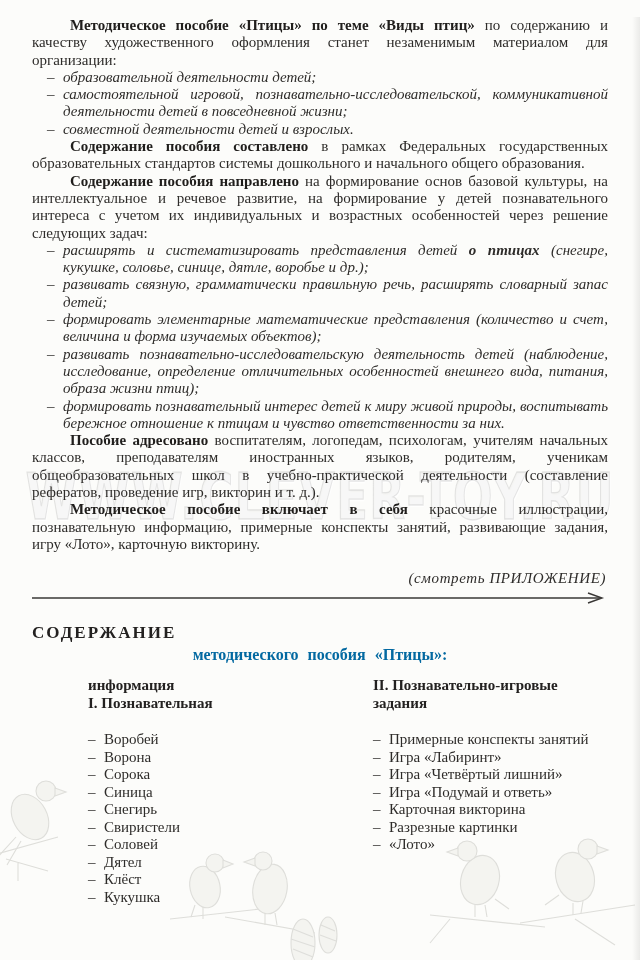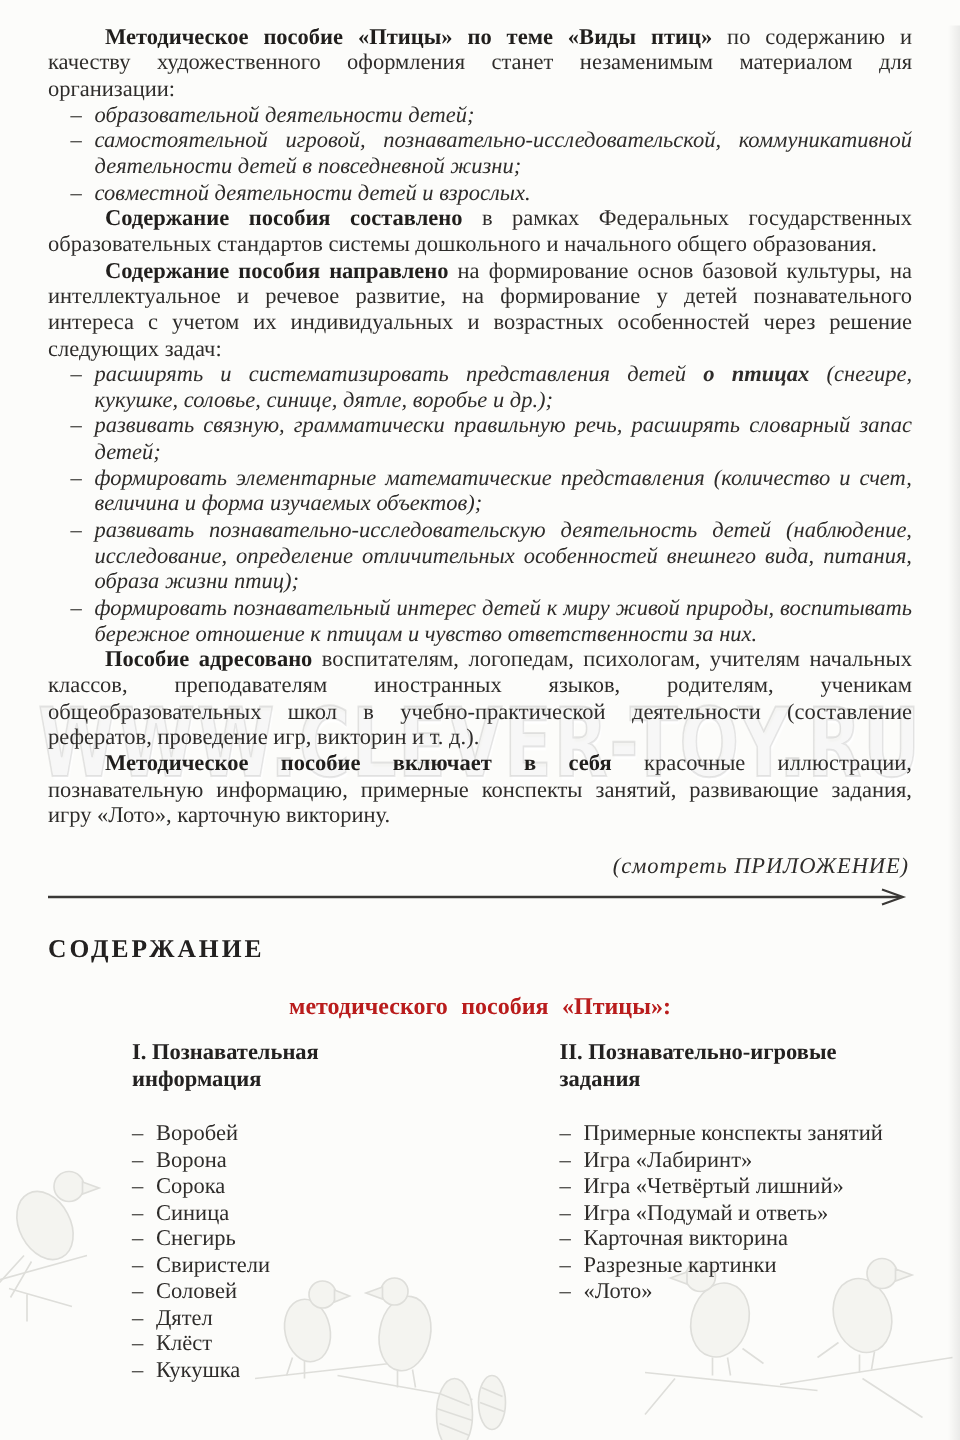--- a/index.html
+++ b/index.html
@@ -61,22 +61,22 @@
     font-size: 17px;
     font-weight: bold;
     letter-spacing: 2px;
     color: #232120;
   }
   .contents-subheading {
     text-align: center;
     font-size: 16px;
     font-weight: bold;
     word-spacing: 5px;
-    margin-top: 20px;
-    color: #b91c1c;
+    margin-top: 3px;
+    color: #0369a1;
   }
   .columns { display: flex; padding-left: 56px; margin-top: 13px; }
   .col1 { width: 205px; flex: none; }
   .col2 { flex: none; margin-left: 80px; width: 250px; }
   .col-heading { font-weight: bold; font-size: 15px; line-height: 17.5px; color: #232120; }
   .col-list { margin-top: 19px; }
   .toc-item {
     display: flex;
     font-size: 15px;
     line-height: 17.5px;
@@ -205,22 +205,22 @@
   </div>
 
   <div class="contents">
     <div class="contents-heading">СОДЕРЖАНИЕ</div>
     <div class="contents-subheading">методического пособия «Птицы»:</div>
 
     <div class="columns">
 
       <div class="col1">
         <div class="col-heading">
+          <div>информация</div>
           <div>I. Познавательная</div>
-          <div>информация</div>
         </div>
         <div class="col-list">
           <div class="toc-item">
               <span class="dash">–</span>
               <span>Воробей</span>
             </div>
           <div class="toc-item">
               <span class="dash">–</span>
               <span>Ворона</span>
             </div>

